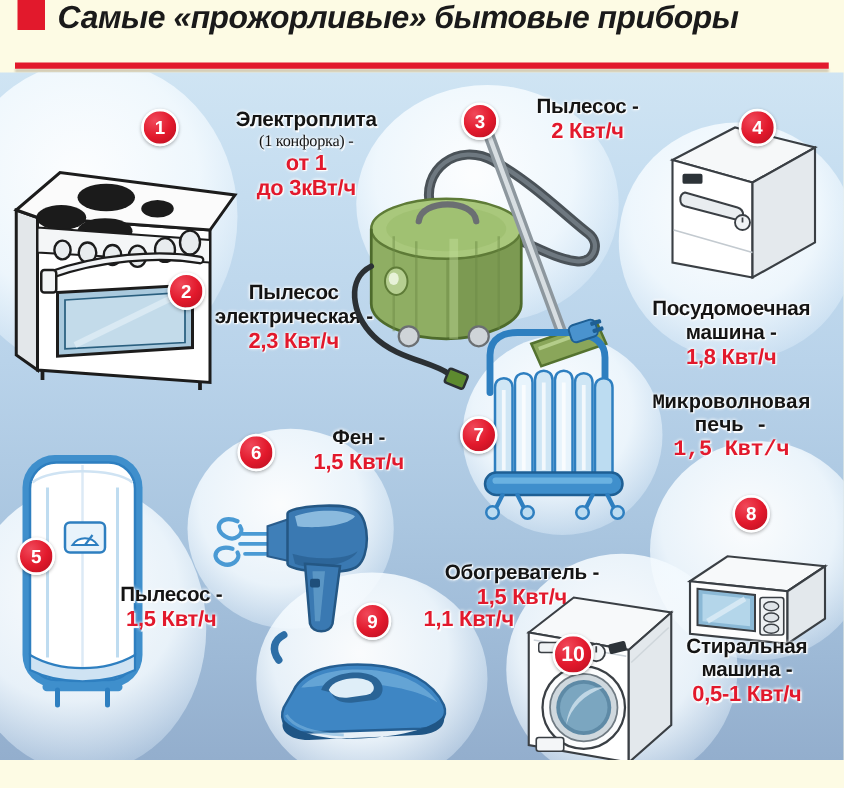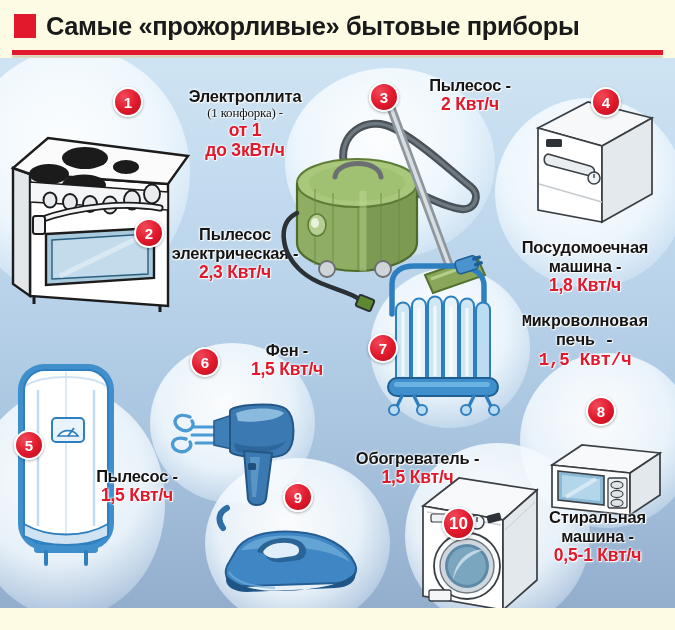--- a/index.html
+++ b/index.html
@@ -13,22 +13,23 @@
     position: relative;
     width: 675px; height: 630px;
     background: #fdfbe4;
   }
 
   
   .header {
     position: absolute; left: 0; top: 0;
     width: 675px; height: 52px;
     background: #fdfbe4;
-    display: flex; align-items: center;
+    display: flex; 
     padding-left: 14px;
+    font-style: italic;
   }
   .header-square {
     width: 22px; height: 24px;
     background: #e2192c;
     margin-right: 10px;
     flex: 0 0 auto;
   }
   .header-title {
     font-size: 25.5px;
     font-weight: bold;
@@ -395,20 +396,21 @@
         <path d="M58,62 C62,52 84,50 92,56 C96,60 94,65 88,66 L74,68 C66,69 60,66 58,62 Z" fill="#dfeef8"></path>
 
         <path d="M22,86 C18,94 26,102 42,102 L130,98 C146,97 152,90 150,82 C142,94 110,100 78,101 C52,102 32,96 22,86 Z" fill="#1f5585"></path>
 
         <path d="M24,82 C30,92 48,97 70,98" fill="none" stroke="#7cb4dd" stroke-width="2.4" opacity=".6"></path>
       </svg>
     </div>
 
     <div class="badge" style="left:283px;top:424px;">9</div>
     <div class="label" style="left:310px;top:428px;width:130px;">
+      <span class="val">1,1 Квт/ч</span>
     </div>
 
     <div class="art" style="left:415px;top:412px;">
       <svg width="140" height="150" viewBox="0 0 140 150">
 
         <path d="M8,36 L44,8 L122,20 L88,50 Z" fill="#f7f9fa" stroke="#3a3f44" stroke-width="1.7"></path>
 
         <path d="M8,36 L88,50 L88,140 L8,126 Z" fill="#ffffff" stroke="#3a3f44" stroke-width="1.7"></path>
 
         <path d="M88,50 L122,20 L122,110 L88,140 Z" fill="#e3e8ec" stroke="#3a3f44" stroke-width="1.7"></path>

